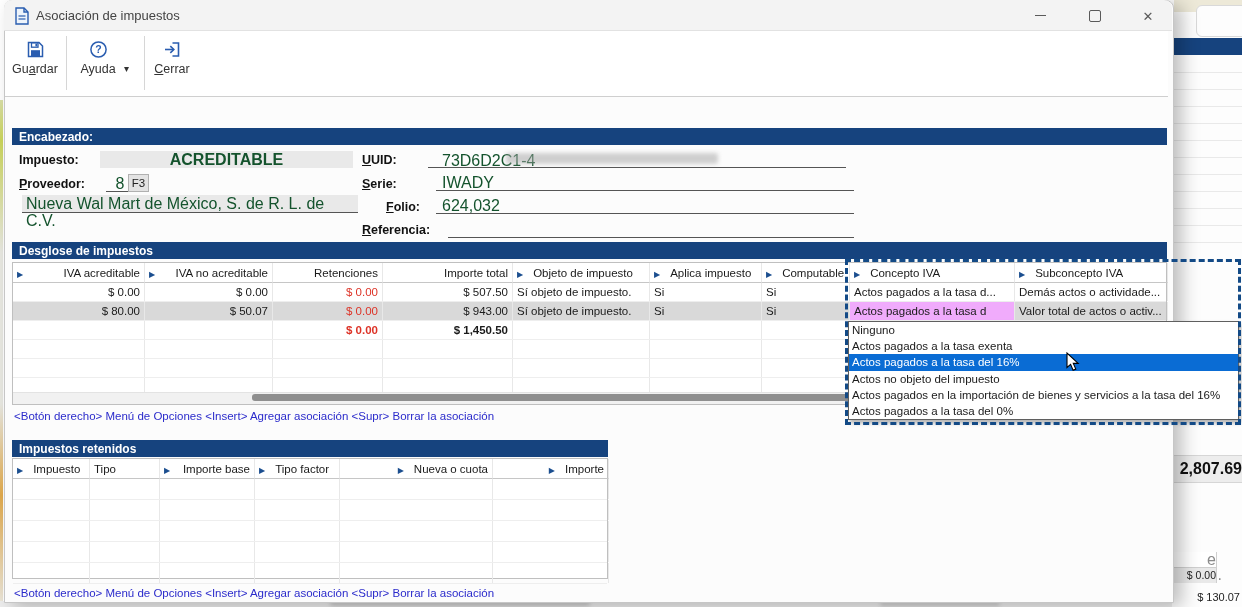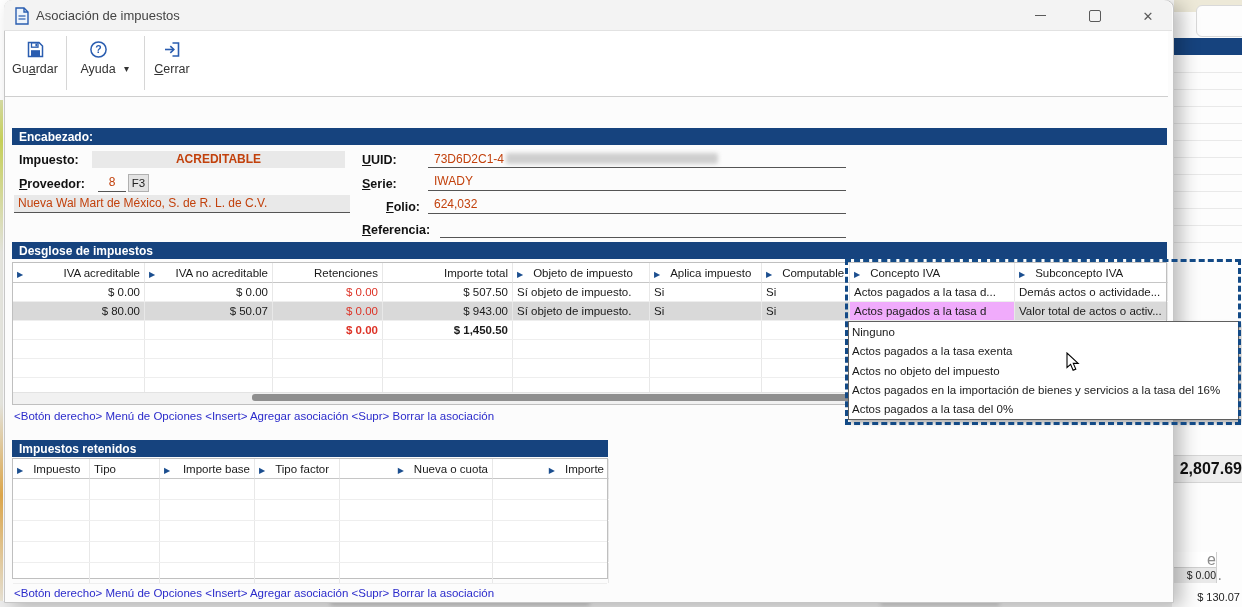--- a/index.html
+++ b/index.html
@@ -43,21 +43,21 @@
   .u{text-decoration:underline;}
 
   
   .navy{background:#16437e;color:#fff;font-weight:bold;font-size:12px;display:flex;align-items:center;padding-left:7px;height:17px;box-sizing:border-box;}
   .bar-encabezado{left:12px;top:128px;width:1155px;}
   .bar-desglose{left:12px;top:242px;width:1155px;}
   .bar-retenidos{left:12px;top:440px;width:596px;}
 
   
   .lbl{font-weight:bold;font-size:12.5px;color:#111;}
-  .val{font-size:12px;color:#c2410c;}
+  .val{font-size:16px;color:#14532d;margin-left:8px;}
   .grayfield{background:#e9e9e9;}
   .underfield{border-bottom:1px solid #555;}
   .f3-badge{left:128px;top:174px;width:19px;height:16px;background:#e3e3e3;border:1px solid #b0b0b0;
     font-size:11.5px;text-align:center;line-height:16px;color:#222;}
 
   
   .tblwrap{background:#fff;border:1px solid #bfbfbf;box-sizing:border-box;}
   .dg-row{display:grid;grid-template-columns:132px 128px 110px 130px 137px 112px 88px 165px 153px;}
   .rt-row{display:grid;grid-template-columns:77px 70px 95px 85px 153px 116px;}
   .cell{font-size:11.5px;color:#1a1a1a;display:flex;align-items:center;padding:0 4px;box-sizing:border-box;
@@ -371,20 +371,21 @@
         <div class="cell r20"></div>
         <div class="cell r20"></div>
       </div>
   </div>
 
   <div class="abs hint" style="left:14px;top:587px;">&lt;Botón derecho&gt; Menú de Opciones  &lt;Insert&gt; Agregar asociación  &lt;Supr&gt; Borrar la asociación</div>
 
   <div class="abs dropdown">
     <div class="dd-item">Ninguno</div>
     <div class="dd-item">Actos pagados a la tasa exenta</div>
+    <div class="dd-item selected">Actos pagados a la tasa del 16%</div>
     <div class="dd-item">Actos no objeto del impuesto</div>
     <div class="dd-item">Actos pagados en la importación de bienes y servicios a la tasa del 16%</div>
     <div class="dd-item">Actos pagados a la tasa del 0%</div>
   </div>
 
   <div class="abs dashed-rect"></div>
 
   <svg class="abs cursor" style="left:1066px;top:352px;" width="14" height="20" viewBox="0 0 14 20">
     <path d="M1 1 L1 15.5 L4.6 12.4 L7.1 18.3 L9.8 17.1 L7.3 11.4 L12.2 11.4 Z" fill="#fff" stroke="#000" stroke-width="1.1"></path>
   </svg>

